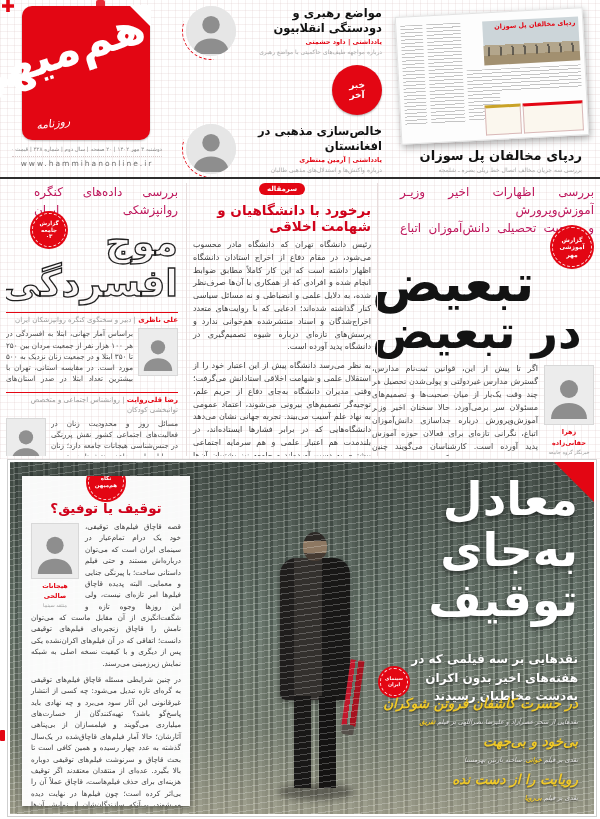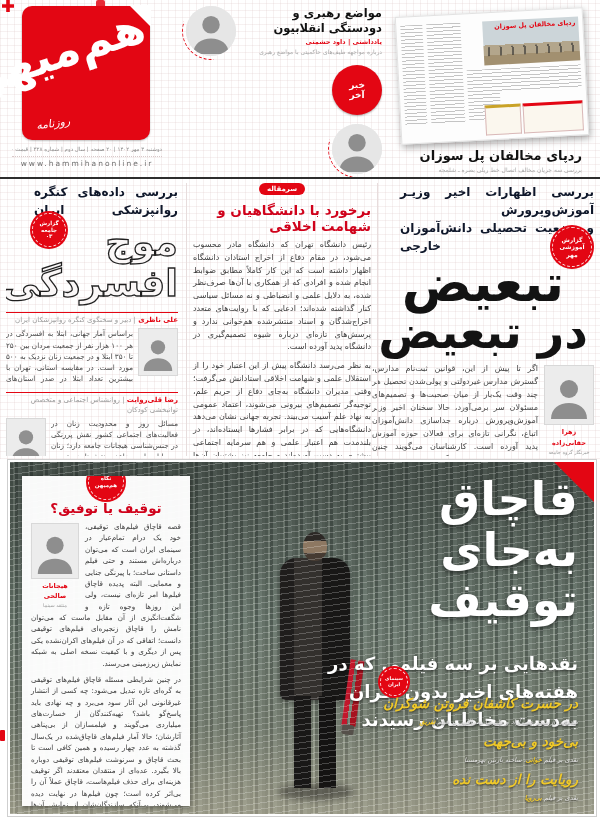--- a/index.html
+++ b/index.html
@@ -69,23 +69,23 @@
   .preview-sub{margin:3px 6px 0 0;font-size:6px;color:#a8a8a8;text-align:right;}
 
   .header-rule{position:absolute;left:0;top:177px;width:600px;height:2px;background:#2d2d2d;}
 
   
   .col{position:absolute;top:183px;height:273px;overflow:hidden;}
   .col-left{left:6px;width:172px;}
   .col-mid{left:186px;width:178px;border-left:1px solid #e7dcdc;border-right:1px solid #e7dcdc;padding:0 6px;}
   .col-right{left:372px;width:222px;}
 
-  .kicker{font-size:12px;font-weight:bold;color:#0f172a;line-height:1.5;
+  .kicker{font-size:12px;font-weight:normal;color:#be185d;line-height:1.5;
     text-align:justify;text-align-last:justify;margin-left:28px;}
-  .lead-headline{margin:2px 0 0;color:#131313;font-weight:900;text-align:center;line-height:1.0;}
+  .lead-headline{margin:2px 0 0;color:#131313;font-weight:900;text-align:left;line-height:1.0;}
   .lh1{font-size:52px;letter-spacing:-1px;}
   .lh2{font-size:46px;letter-spacing:-1px;}
   .badge{border-radius:50%;background:#e30613;color:#fff;display:flex;flex-direction:column;
     align-items:center;justify-content:center;line-height:1.2;font-weight:bold;
     border:1px dashed rgba(255,255,255,.85);box-shadow:0 0 0 2px #e30613,0 1px 2px rgba(0,0,0,.3);}
   .lead-badge{position:absolute;right:2px;top:44px;width:38px;height:38px;font-size:6px;}
   .lead-body{margin-top:8px;font-size:8px;color:#454545;line-height:1.62;text-align:justify;}
   .lead-author{float:right;width:50px;margin:2px 0 2px 6px;text-align:center;}
   .ph{background:#ececec;border:1px solid #d8d8d8;}
   .lead-author .ph{width:48px;height:58px;}
@@ -134,21 +134,21 @@
   .man .shadow{position:absolute;left:6px;top:252px;width:76px;height:16px;border-radius:50%;
     background:rgba(30,28,26,.45);filter:blur(3px);}
   .cutters{position:absolute;left:74px;top:128px;width:14px;height:66px;transform:rotate(8deg);
     background:linear-gradient(90deg,#c2172b 0 5px,transparent 5px 8px,#a6121f 8px 13px);}
   .cutters::after{content:"";position:absolute;left:1px;bottom:-9px;width:12px;height:10px;
     background:#55504a;border-radius:2px;}
 
   .hero-title{position:absolute;right:16px;top:12px;text-align:right;color:#fff;font-weight:900;
     font-size:46px;line-height:1.1;text-shadow:0 2px 5px rgba(0,0,0,.55);letter-spacing:-1px;}
   .hero-deck{position:absolute;right:16px;top:188px;text-align:right;color:#fff;font-weight:bold;
-    font-size:18px;line-height:1.55;text-shadow:0 1px 3px rgba(0,0,0,.6);}
+    font-size:12px;line-height:1.55;text-shadow:0 1px 3px rgba(0,0,0,.6);}
   .hero-side-badge{position:absolute;right:186px;top:206px;width:26px;height:26px;font-size:4.8px;}
   .reviews{position:absolute;right:16px;bottom:12px;width:230px;text-align:right;font-style:italic;}
   .review{margin-top:7px;}
   .review h3{margin:0;font-size:13.5px;font-weight:bold;color:#f0c929;text-shadow:0 1px 2px rgba(0,0,0,.6);}
   .review-sub{font-size:6.4px;color:#e8e8e8;margin-top:7px;text-shadow:0 1px 2px rgba(0,0,0,.7);}
   .hl{color:#f0c929;font-weight:bold;}
 
   .cinema-col{position:absolute;left:12px;top:14px;width:168px;height:330px;
     background:rgba(255,255,255,.97);box-shadow:0 1px 5px rgba(0,0,0,.45);
     padding:16px 9px 6px;box-sizing:border-box;overflow:hidden;}
@@ -194,20 +194,25 @@
   </article>
 
   <article class="brief">
     <div class="badge-circle">
       <span>خبر</span>
       <span>آخر</span>
     </div>
   </article>
 
   <article class="brief">
+    <div class="brief-text">
+      <h3 class="brief-headline">خالص‌سازی مذهبی در افغانستان</h3>
+      <div class="brief-byline"><span class="red">یادداشتی | آرمین منتظری</span></div>
+      <div class="brief-sub">درباره واکنش‌ها و استدلال‌های مذهبی طالبان</div>
+    </div>
     <div class="brief-photo">
       <svg viewBox="0 0 24 24">
           <rect width="24" height="24" fill="#e6e6e6"></rect>
           <circle cx="12" cy="9" r="4.2" fill="#8e8e8e"></circle>
           <path d="M3.5 23c0-5 4-7.4 8.5-7.4s8.5 2.4 8.5 7.4z" fill="#8e8e8e"></path>
         </svg>
       <span class="brief-arc"></span>
     </div>
   </article>
 </section>
@@ -314,21 +319,21 @@
     <div class="head"></div>
     <div class="leg1"></div>
     <div class="leg2"></div>
     <div class="shadow"></div>
     <div class="cutters"></div>
   </div>
   <div class="rain"></div>
   <span class="hero-corner"></span>
 
   <div class="hero-title">
-    <div>قاچاق</div>
+    <div>معادل</div>
     <div>به‌جای</div>
     <div>توقیف</div>
   </div>
   <div class="hero-deck">
     <div>نقدهایی بر سه فیلمی که در</div>
     <div>هفته‌های اخیر بدون اکران</div>
     <div>به‌دست مخاطبان رسیدند</div>
   </div>
   <div class="badge hero-side-badge">
     <span>سینمای</span>

